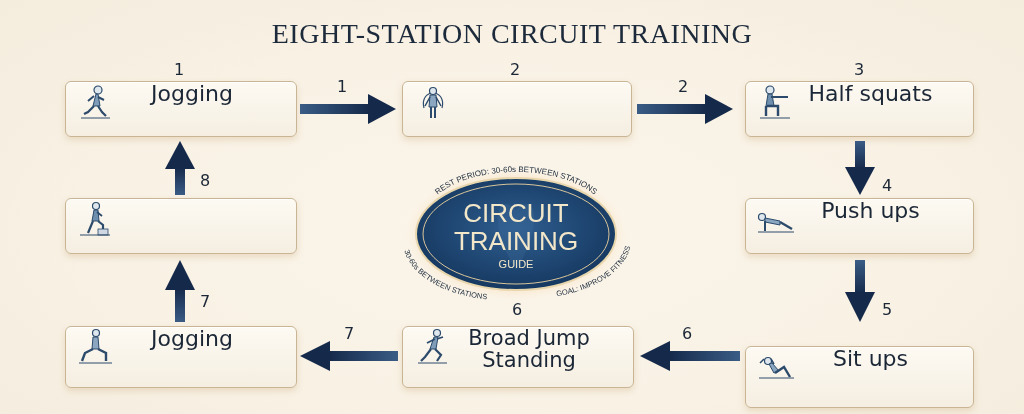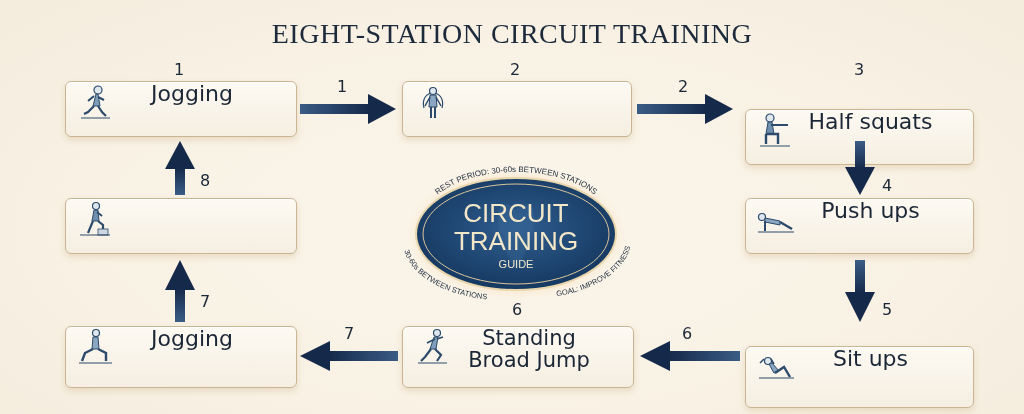--- a/index.html
+++ b/index.html
@@ -86,21 +86,21 @@
 <div class="station" style="left:402px;top:81px;width:228px;">
   <svg class="icon" viewBox="0 0 40 40">
     <path d="M11 26 C6 6, 34 6, 29 26" fill="none" stroke="#2c4a6b" stroke-width="1.2"></path>
     <circle cx="20" cy="9" r="3.5" fill="#dfe7ee" stroke="#2c4a6b" stroke-width="1.2"></circle>
     <path d="M17 13 L16 25 L24 25 L23 13 Z" fill="#8aa6c1" stroke="#2c4a6b" stroke-width="1"></path>
     <path d="M17 15 L12 24 M23 15 L28 24" stroke="#2c4a6b" stroke-width="1.5"></path>
     <path d="M18 25 L18 36 M22 25 L22 36" stroke="#2c4a6b" stroke-width="2"></path>
   </svg>
 </div>
 
-<div class="station" style="left:745px;top:81px;width:227px;margin-top:28px;">
+<div class="station" style="left:745px;top:81px;width:227px;">
   <svg class="icon" viewBox="0 0 40 40">
     <circle cx="14" cy="8" r="4" fill="#dfe7ee" stroke="#2c4a6b" stroke-width="1.2"></circle>
     <path d="M12 12 L10 24 L18 24 L16 12 Z" fill="#6f8fae" stroke="#2c4a6b" stroke-width="1"></path>
     <path d="M15 15 L32 15" stroke="#2c4a6b" stroke-width="2"></path>
     <path d="M11 24 L22 24 L22 34" stroke="#2c4a6b" stroke-width="2.4" fill="none"></path>
     <path d="M10 24 L10 34" stroke="#2c4a6b" stroke-width="2.4"></path>
     <line x1="4" y1="36" x2="34" y2="36" stroke="#2c4a6b" stroke-width="1"></line>
   </svg>
   <div class="label">Half squats</div>
 </div>
@@ -139,22 +139,22 @@
 
 <div class="station" style="left:402px;top:326px;width:230px;height:60px;">
   <svg class="icon" viewBox="0 0 40 40">
     <circle cx="24" cy="6" r="3.5" fill="#dfe7ee" stroke="#2c4a6b" stroke-width="1.2"></circle>
     <path d="M21 10 L17 22 L23 22 L25 10 Z" fill="#7f9cb8" stroke="#2c4a6b" stroke-width="1"></path>
     <path d="M22 12 L14 16 M24 12 L30 10" stroke="#2c4a6b" stroke-width="1.8"></path>
     <path d="M18 22 L12 30 L8 34 M22 22 L28 28 L24 34" stroke="#2c4a6b" stroke-width="2.2" fill="none"></path>
     <line x1="5" y1="36" x2="34" y2="36" stroke="#2c4a6b" stroke-width="1"></line>
   </svg>
   <div class="label" style="font-size:21px;">
+    <div>Broad Jump</div>
     <div>Standing</div>
-    <div>Broad Jump</div>
   </div>
 </div>
 
 <div class="station" style="left:745px;top:346px;width:227px;height:60px;">
   <svg class="icon" viewBox="0 0 40 40">
     <circle cx="12" cy="14" r="3.5" fill="#dfe7ee" stroke="#2c4a6b" stroke-width="1.2"></circle>
     <path d="M8 12 L4 16 M15 12 L18 17" stroke="#2c4a6b" stroke-width="1.5"></path>
     <path d="M13 17 L18 26 L23 24 L16 16 Z" fill="#8aa6c1" stroke="#2c4a6b" stroke-width="1"></path>
     <path d="M19 26 L28 20 L34 30" stroke="#2c4a6b" stroke-width="2.4" fill="none"></path>
     <line x1="3" y1="31" x2="38" y2="31" stroke="#2c4a6b" stroke-width="1"></line>

